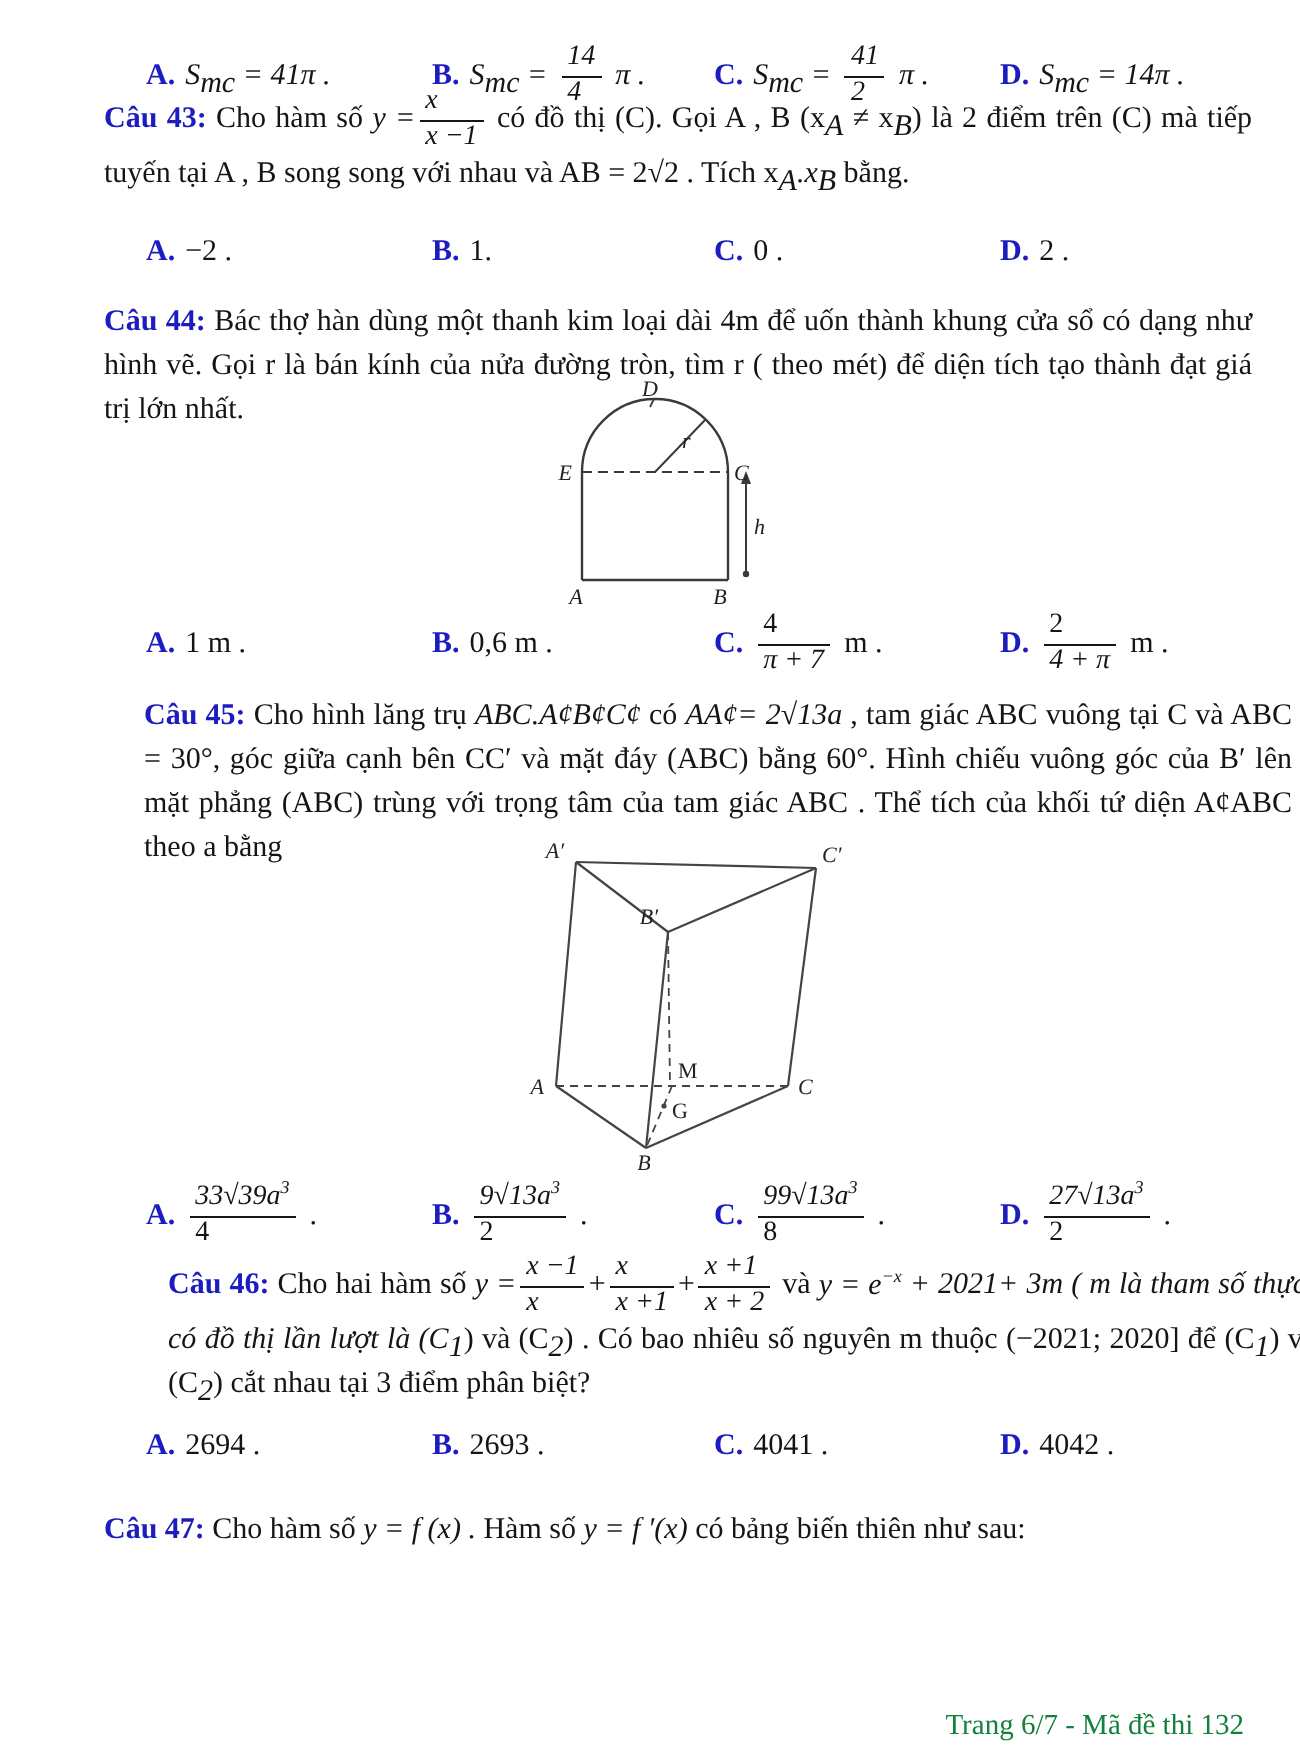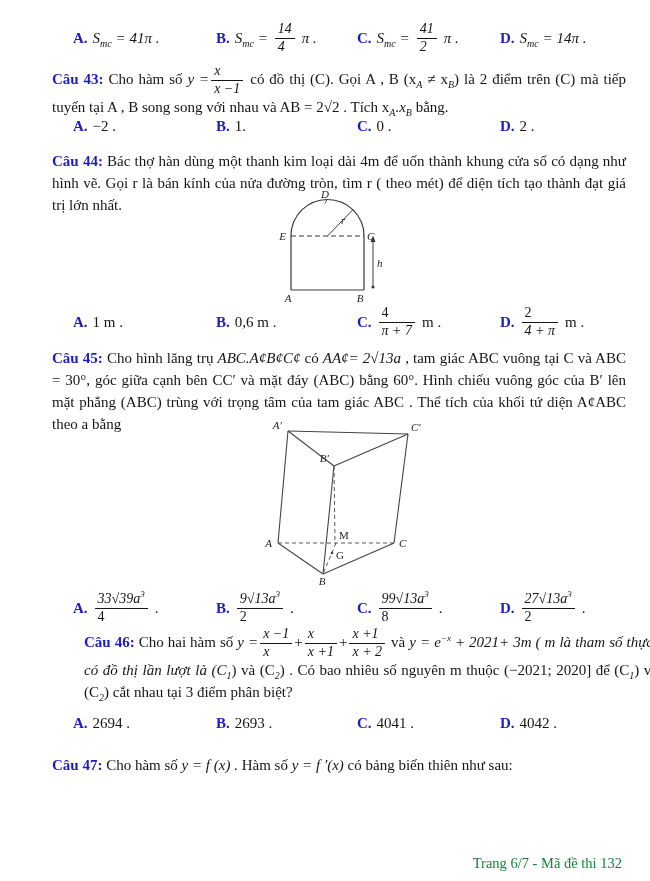--- a/index.html
+++ b/index.html
@@ -4,21 +4,21 @@
 <style>
   html,body{margin:0;padding:0;background:#ffffff;}
   .page{
     position:relative;width:650px;height:881px;background:#ffffff;
     font-family:"Liberation Serif","DejaVu Serif",serif;
     font-size:15px;color:#151515;overflow:hidden;
   }
   .para{position:absolute;left:52px;width:574px;text-align:justify;line-height:22px;}
   .qlabel{font-weight:bold;color:#1c1cc0;}
   .mi{font-style:italic;}
-  sub.sb{font-size:10px;font-style:italic;line-height:0;}
+  sub.sb{font-size:15px;font-style:italic;line-height:0;}
   sup.sp{font-size:9px;font-style:italic;line-height:0;}
   .frac{display:inline-block;vertical-align:middle;line-height:1.05;margin:0 2px;}
   .frac .num{display:block;padding:0 3px 1px 3px;font-size:14px;}
   .frac .den{display:block;border-top:1px solid #151515;padding:1px 3px 0 3px;font-size:14px;}
   .ansrow{
     position:absolute;left:73px;width:556px;
     display:grid;grid-template-columns:143px 141px 143px 1fr;align-items:center;
   }
   .anscell{display:flex;align-items:center;gap:5px;white-space:nowrap;}
   .ansletter{font-weight:bold;color:#1c1cc0;}
@@ -55,21 +55,21 @@
           <span class="den mi">2</span>
         </span>
       <span class="mi">π .</span>
     </span>
     <span class="anscell">
       <span class="ansletter">D.</span>
       <span class="nw"><span class="mi">S</span><sub class="sb">mc</sub><span class="mi"> = 14π .</span></span>
     </span>
   </div>
 
-  <div class="para" style="top:64px;font-family:Liberation Serif, serif;">
+  <div class="para" style="top:44px;font-family:Liberation Serif, serif;">
     <span class="qlabel">Câu 43:</span><span> Cho hàm số </span><span class="mi">y =</span><span class="frac"><span class="num mi">x</span><span class="den mi">x −1</span></span><span> có đồ thị (C). Gọi A , B (x</span><sub class="sb">A</sub><span> ≠ x</span><sub class="sb">B</sub><span>) là 2 điểm trên (C) mà tiếp tuyến tại A , B song song với nhau và AB = 2√2 . Tích x</span><sub class="sb">A</sub><span class="mi">.x</span><sub class="sb">B</sub><span> bằng.</span>
   </div>
   <div class="ansrow" style="top:115px;height:22px;">
     <span class="anscell">
         <span class="ansletter">A.</span>
         <span>−2 .</span>
       </span>
     <span class="anscell">
         <span class="ansletter">B.</span>
         <span>1.</span>
@@ -130,21 +130,21 @@
     <span class="anscell">
       <span class="ansletter">D.</span>
       <span class="frac">
           <span class="num">2</span>
           <span class="den mi">4 + π</span>
         </span>
       <span>m .</span>
     </span>
   </div>
 
-  <div class="para" style="top:347px;">
+  <div class="para" style="top:347px;margin-left:20px;">
     <span class="qlabel">Câu 45:</span><span> Cho hình lăng trụ </span><span class="mi">ABC.A¢B¢C¢</span><span> có </span><span class="mi">AA¢= 2√13a</span><span> , tam giác ABC vuông tại C và ABC = 30°, góc giữa cạnh bên CC′ và mặt đáy (ABC) bằng 60°. Hình chiếu vuông góc của B′ lên mặt phẳng (ABC) trùng với trọng tâm của tam giác ABC . Thể tích của khối tứ diện A¢ABC theo a bằng</span>
   </div>
 
   <div class="figwrap" style="left:258px;top:418px;">
     <svg width="165" height="172" viewBox="0 0 165 172">
       <line x1="30" y1="13" x2="150" y2="16" stroke="#444" stroke-width="1.1"></line>
       <line x1="30" y1="13" x2="76" y2="48" stroke="#444" stroke-width="1.1"></line>
       <line x1="76" y1="48" x2="150" y2="16" stroke="#444" stroke-width="1.1"></line>
       <line x1="20" y1="125" x2="30" y2="13" stroke="#444" stroke-width="1.1"></line>
       <line x1="136" y1="125" x2="150" y2="16" stroke="#444" stroke-width="1.1"></line>

